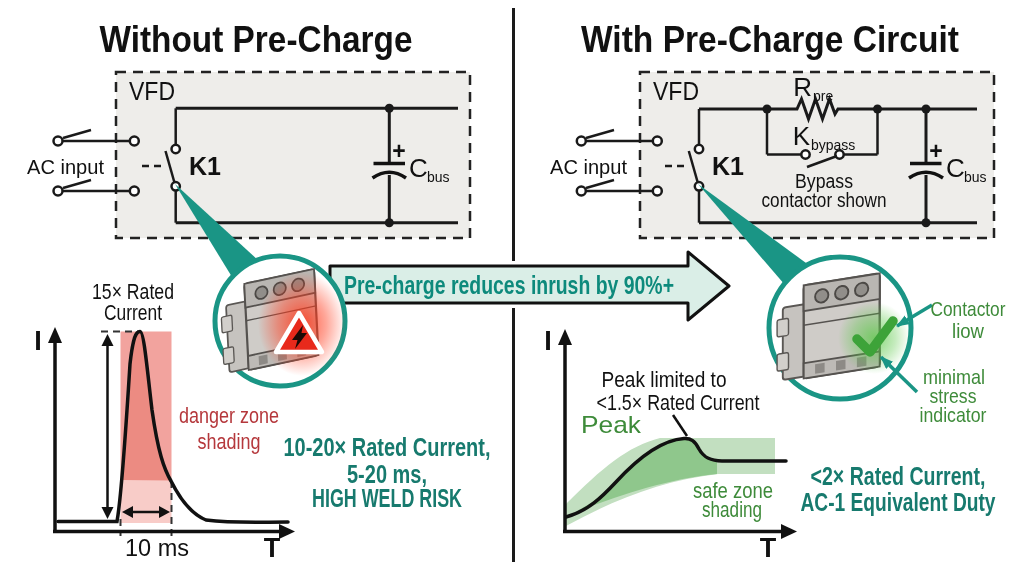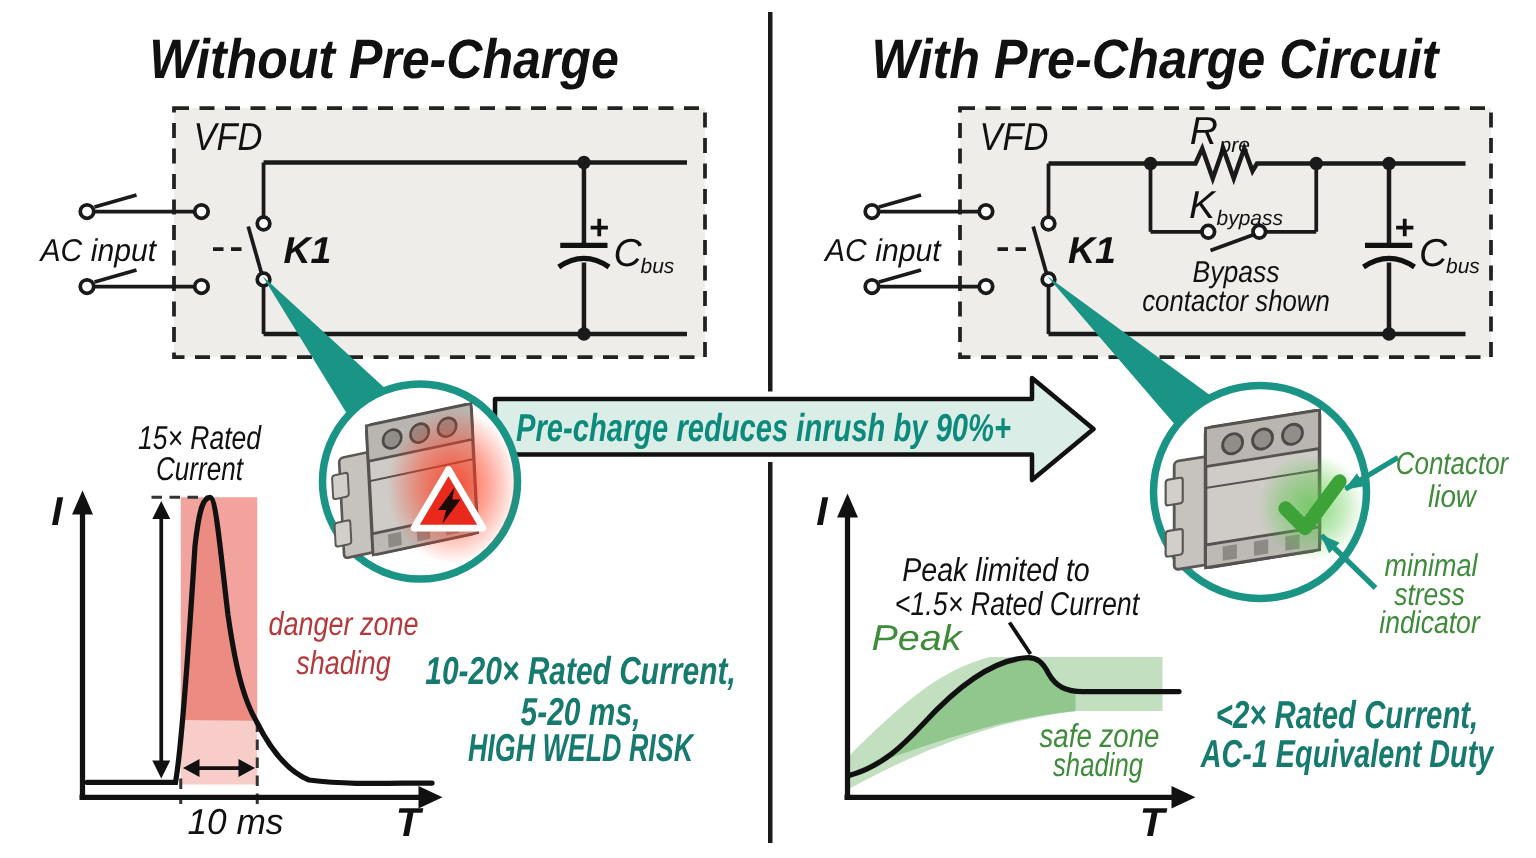--- a/index.html
+++ b/index.html
@@ -1,17 +1,17 @@
 <!DOCTYPE html>
 <html><head>
 <meta charset="utf-8">
 <style>
   html,body{margin:0;padding:0;background:#ffffff;}
   #stage{position:relative;width:1024px;height:572px;background:#ffffff;overflow:hidden;
-         font-family:"Liberation Sans", sans-serif;font-style:italic;}
+         font-family:"Liberation Sans", sans-serif;}
   svg text{font-family:"Liberation Sans", sans-serif;}
   .t-title{font-size:37px;font-weight:bold;fill:#111111;}
   .t-vfd{font-size:26px;fill:#111111;}
   .t-lbl{font-size:21px;fill:#111111;}
   .t-k1{font-size:25px;font-weight:bold;fill:#111111;}
   .t-main{font-size:26px;fill:#111111;}
   .t-sub{font-size:14px;fill:#111111;}
   .t-plus{font-size:23px;font-weight:bold;fill:#111111;}
   .t-byp{font-size:20px;fill:#111111;}
   .t-axis{font-size:27px;font-weight:bold;fill:#111111;}

